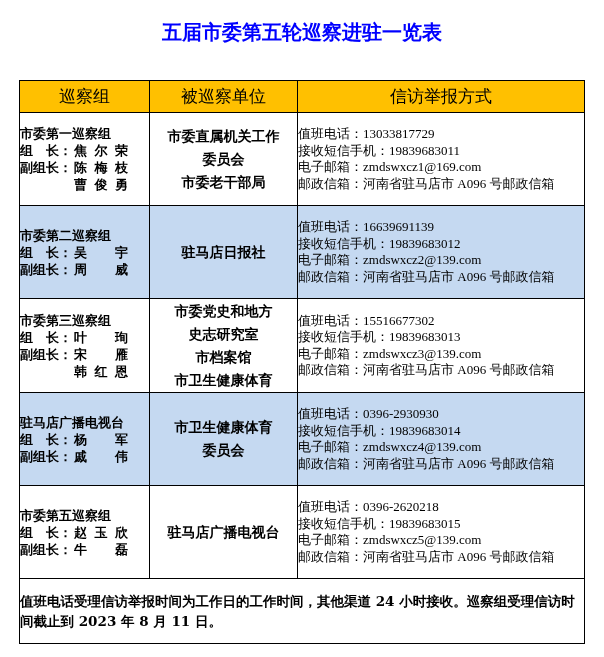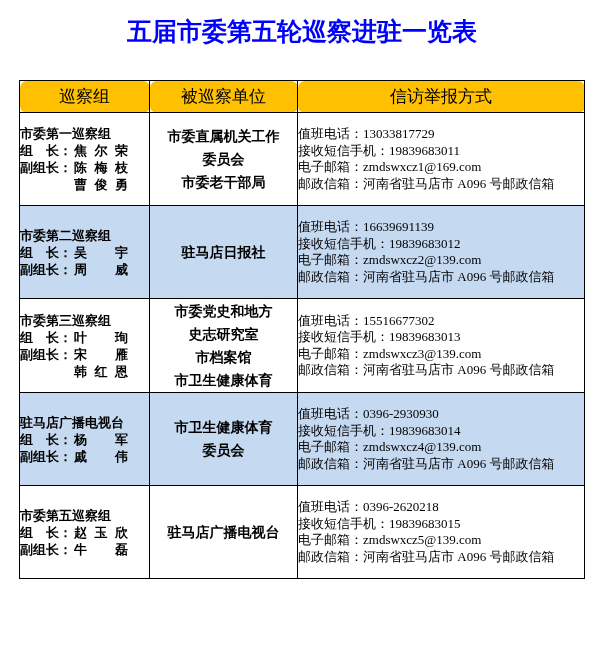--- a/index.html
+++ b/index.html
@@ -15,21 +15,21 @@
       font-family: "DejaVu Serif", "Liberation Serif", serif;
       color: #000;
     }
     .title {
       position: absolute;
       left: 0;
       top: 14px;
       width: 604px;
       text-align: center;
       font-family: "DejaVu Serif", "Liberation Serif", serif;
-      font-size: 25px;
+      font-size: 20px;
       font-weight: bold;
       color: #0000FF;
       letter-spacing: 0px;
       line-height: 36px;
     }
     table.main {
       position: absolute;
       left: 19px;
       top: 80px;
       width: 565px;
@@ -41,21 +41,20 @@
       padding: 0;
       vertical-align: middle;
     }
     table.main th {
       background: #FFC000;
       height: 31px;
       font-family: "DejaVu Sans", "Liberation Sans", sans-serif;
       font-weight: normal;
       font-size: 17px;
       text-align: center;
-      border-radius: 7px;
     }
     .row-white td { background: #ffffff; }
     .row-blue td { background: #C5D9F1; }
     td.group {
       padding-left: 10px;
       font-family: "DejaVu Serif", "Liberation Serif", serif;
       font-weight: bold;
       font-size: 13px;
       line-height: 17px;
     }
@@ -195,14 +194,17 @@
         <span class="u-line">驻马店广播电视台</span>
       </td>
       <td class="contact">
         <span class="c-line">值班电话：0396-2620218</span>
         <span class="c-line">接收短信手机：19839683015</span>
         <span class="c-line">电子邮箱：zmdswxcz5@139.com</span>
         <span class="c-line">邮政信箱：河南省驻马店市 A096 号邮政信箱</span>
       </td>
     </tr>
 
+    <tr>
+      <td class="footer" colspan="3">值班电话受理信访举报时间为工作日的工作时间，其他渠道 24 小时接收。巡察组受理信访时间截止到 2023 年 8 月 11 日。</td>
+    </tr>
   </tbody>
 </table>
 
 </body></html>

